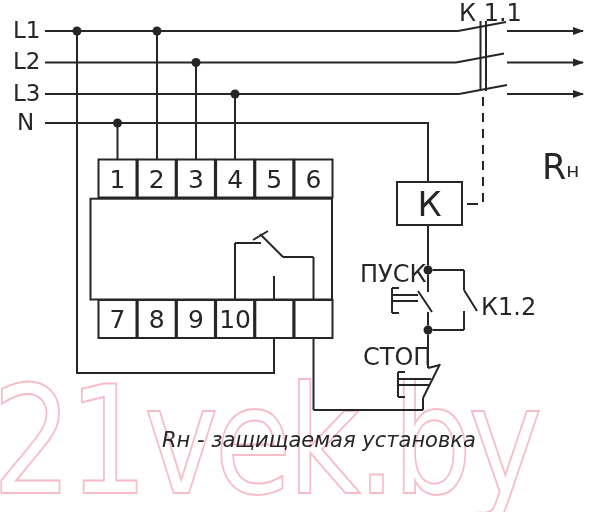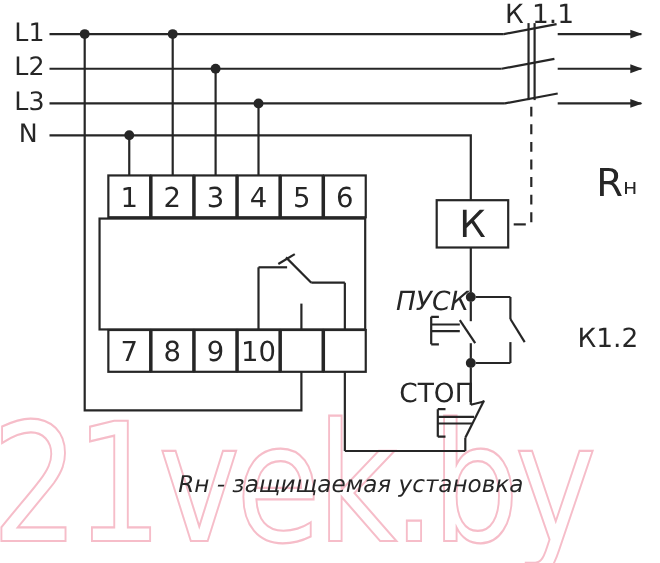--- a/index.html
+++ b/index.html
@@ -162,22 +162,22 @@
   <div class="txt phase-label" style="left:17px;top:110px;">N</div>
 
   <div class="txt small-label" style="left:459px;top:0px;">К 1.1</div>
 
   <div class="txt load-label">
     <span class="big">R</span><span class="sub">н</span>
   </div>
 
   <div class="coil-label">К</div>
 
-  <div class="txt small-label" style="left:360px;top:261px;font-style:italic;">ПУСК</div>
-  <div class="txt small-label" style="left:481px;top:294px;margin-left:44px;">К1.2</div>
+  <div class="txt small-label" style="left:360px;top:261px;">ПУСК</div>
+  <div class="txt small-label" style="left:481px;top:294px;">К1.2</div>
   <div class="txt small-label" style="left:363px;top:344px;">СТОП</div>
 
   <div class="cellnum" style="left:98.5px;top:160px;">1</div>
   <div class="cellnum" style="left:137.7px;top:160px;">2</div>
   <div class="cellnum" style="left:176.9px;top:160px;">3</div>
   <div class="cellnum" style="left:216.1px;top:160px;">4</div>
   <div class="cellnum" style="left:255.3px;top:160px;">5</div>
   <div class="cellnum" style="left:294.5px;top:160px;">6</div>
 
   <div class="cellnum" style="left:98.5px;top:300px;">7</div>

